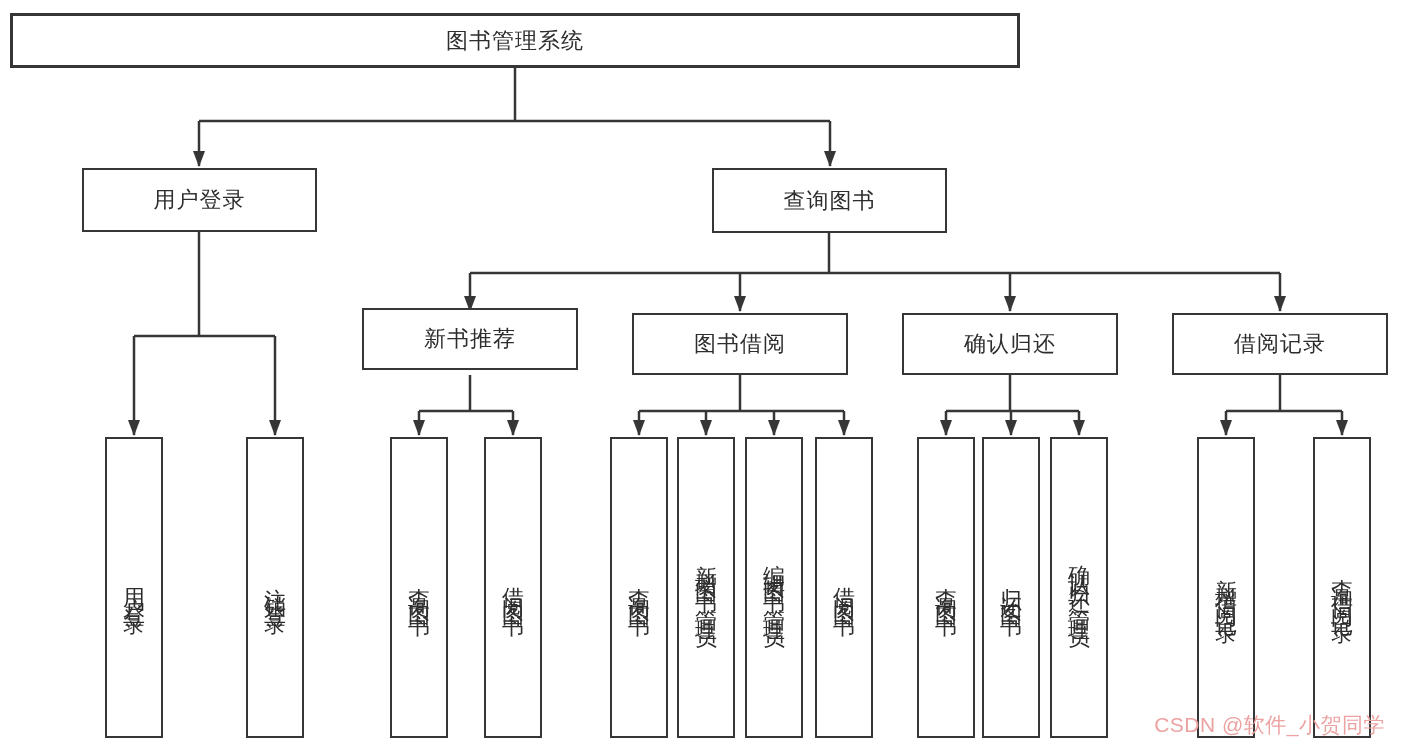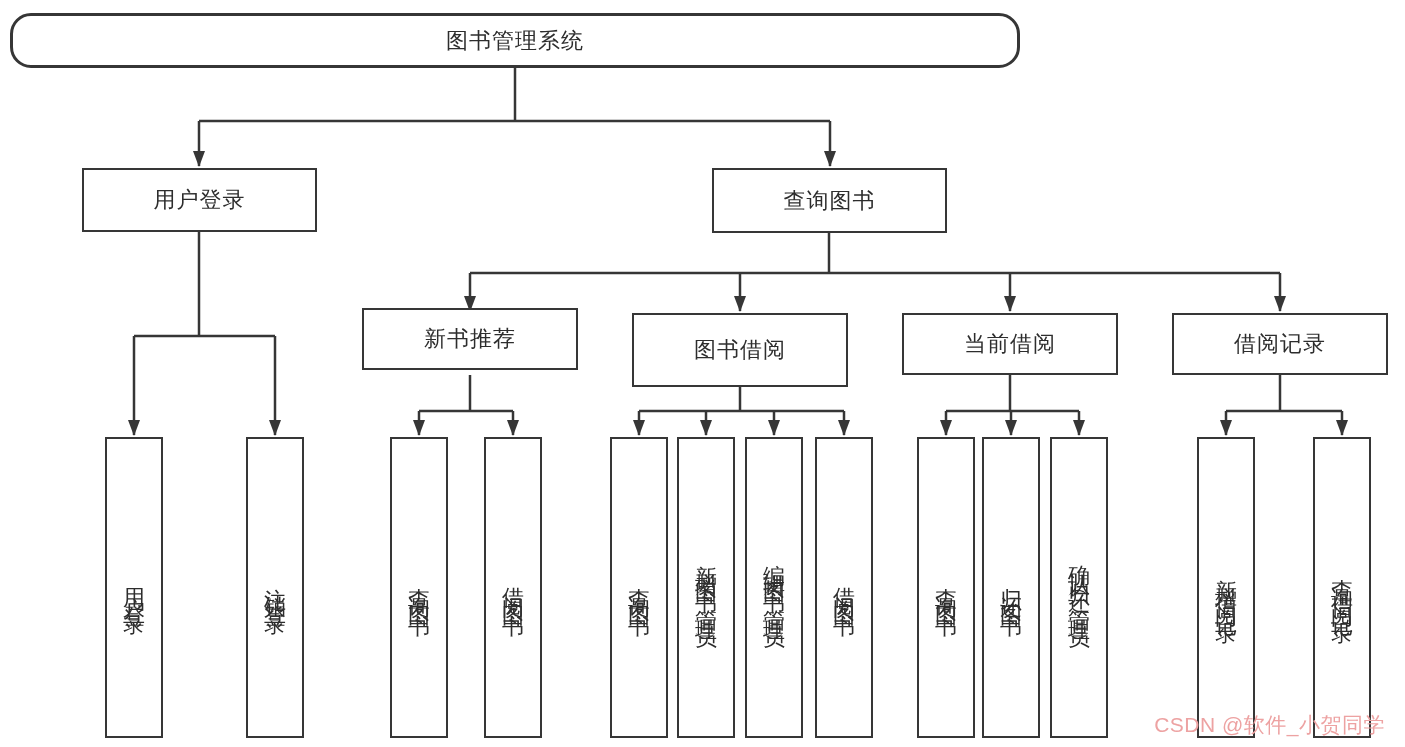--- a/index.html
+++ b/index.html
@@ -30,21 +30,21 @@
     box-sizing: border-box;
     border: 2.5px solid #363636;
     background: #ffffff;
     display: flex;
     align-items: center;
     justify-content: center;
     color: #2d2d2d;
     font-size: 22px;
     letter-spacing: 1px;
   }
-  .node.root { border-width: 3px; border-radius: 21px; }
+  .node.root { border-width: 3px; }
   .node.v span {
     writing-mode: vertical-rl;
     text-orientation: mixed;
     letter-spacing: 9px;
     line-height: 1;
     white-space: nowrap;
   }
   .watermark {
     position: absolute;
     right: 20px;
@@ -115,25 +115,25 @@
   <div class="node" style="left:82px; top:168px; width:235px; height:64px;">
     <span>用户登录</span>
   </div>
   <div class="node" style="left:712px; top:168px; width:235px; height:65px;">
     <span>查询图书</span>
   </div>
 
   <div class="node" style="left:362px; top:308px; width:216px; height:62px;">
     <span>新书推荐</span>
   </div>
-  <div class="node" style="left:632px; top:313px; width:216px; height:74px;">
+  <div class="node" style="left:632px; top:313px; width:216px; height:62px;">
     <span>图书借阅</span>
   </div>
   <div class="node" style="left:902px; top:313px; width:216px; height:62px;">
-    <span>当前借阅</span>
+    <span>确认归还</span>
   </div>
   <div class="node" style="left:1172px; top:313px; width:216px; height:62px;">
     <span>借阅记录</span>
   </div>
 
   <div class="node v" style="left:105px; top:437px; width:58px; height:301px;">
     <span>用户登录</span>
   </div>
   <div class="node v" style="left:246px; top:437px; width:58px; height:301px;">
     <span>注销登录</span>

